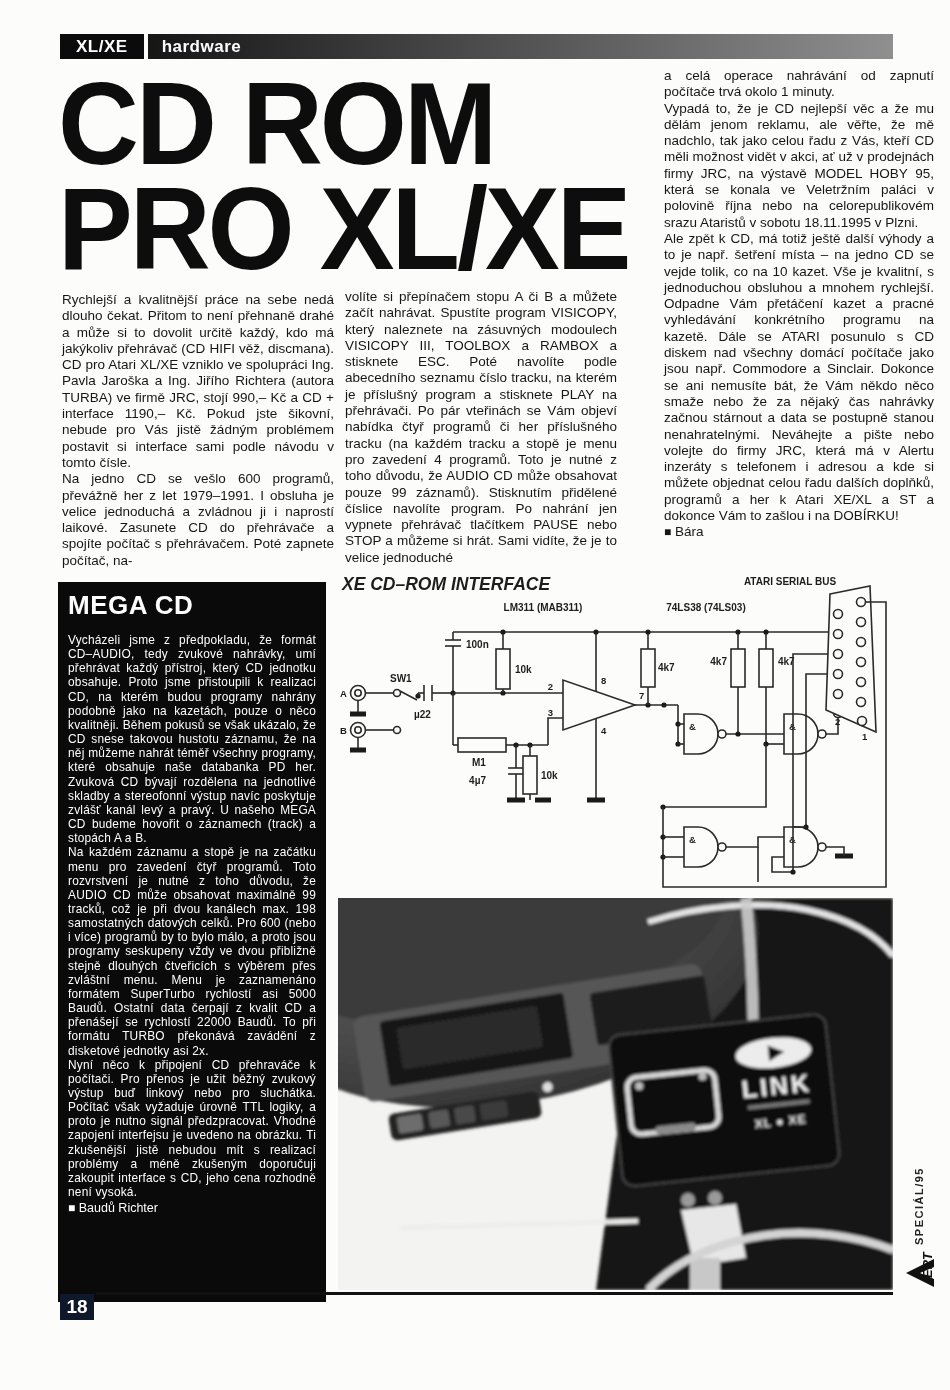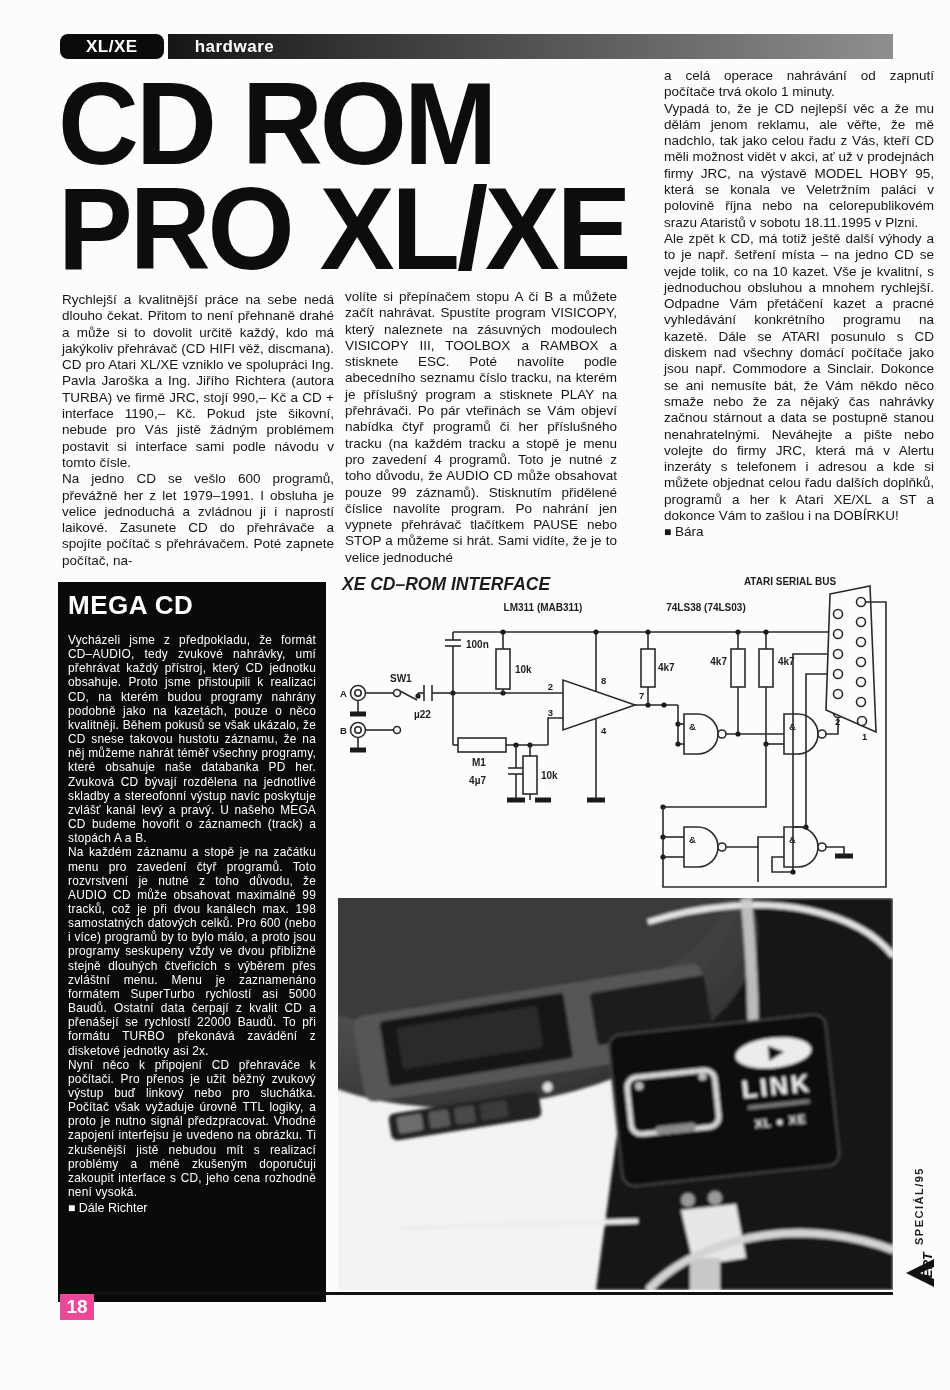--- a/index.html
+++ b/index.html
@@ -1,24 +1,24 @@
 <!DOCTYPE html>
 <html><head>
 <meta charset="utf-8">
 <style>
   html,body{margin:0;padding:0;background:#e8e8e6;}
   .page{position:relative;width:950px;height:1390px;background:#fcfcfa;overflow:hidden;
         font-family:"Liberation Sans",sans-serif;color:#1b1b1b;}
   
   .kicker{position:absolute;left:60px;top:34px;width:833px;height:25px;display:flex;align-items:stretch;}
   .kicker-tag{background:#0b0b0b;color:#fff;font-weight:bold;font-size:17px;
-              display:flex;align-items:center;padding:0 26px;letter-spacing:0.5px;border-radius:8px;}
+              display:flex;align-items:center;padding:0 16px;letter-spacing:0.5px;}
   .kicker-bar{flex:1;margin-left:4px;background:linear-gradient(to right,#161616,#8f8f8f);
               color:#fff;font-weight:bold;font-size:17px;display:flex;align-items:center;
-              padding-left:27px;letter-spacing:0.5px;}
+              padding-left:14px;letter-spacing:0.5px;}
   
   .title{position:absolute;left:58px;top:72px;width:580px;font-weight:bold;
          font-size:112px;line-height:0.9;letter-spacing:-3px;color:#0d0d0d;
          transform:scaleY(1.04);transform-origin:left top;white-space:nowrap;}
   
   .bodycol{position:absolute;font-size:13.5px;line-height:16.3px;text-align:justify;
            white-space:pre-line;color:#161616;}
   .col1{left:62px;top:292px;width:272px;}
   .col2{left:345px;top:289px;width:272px;}
   .col3{left:664px;top:68px;width:270px;}
@@ -41,21 +41,21 @@
   .comp{stroke:#2a2a2a;stroke-width:1.6;fill:#fcfcfa;}
   .dot{fill:#1a1a1a;}
   .gnd{stroke:#1a1a1a;stroke-width:5;}
   
   .photo{position:absolute;left:338px;top:898px;}
   .photo text{font-family:"Liberation Sans",sans-serif;}
   .plink{font-size:25px;font-weight:bold;fill:#f2f2f2;letter-spacing:3px;}
   .pxlxe{font-size:12px;font-weight:bold;fill:#e8e8e8;letter-spacing:1px;}
   
   .footrule{position:absolute;left:96px;top:1292px;width:797px;height:3px;background:#111;}
-  .pagenum{position:absolute;left:60px;top:1294px;width:34px;height:26px;background:#ec4899;
+  .pagenum{position:absolute;left:60px;top:1294px;width:34px;height:26px;background:#0f172a;
            color:#fff;font-weight:bold;font-size:19px;display:flex;align-items:center;justify-content:center;}
   
   .sideissue{position:absolute;left:908px;top:1080px;height:165px;width:22px;
              writing-mode:vertical-rl;transform:rotate(180deg);
              font-size:11px;font-weight:bold;letter-spacing:1.5px;color:#222;
              display:flex;align-items:center;}
   .sidelogo{position:absolute;left:901px;top:1248px;}
 </style>
 </head>
 <body>
@@ -81,21 +81,21 @@
 Vypadá to, že je CD nejlepší věc a že mu dělám jenom reklamu, ale věřte, že mě nadchlo, tak jako celou řadu z Vás, kteří CD měli možnost vidět v akci, ať už v prodejnách firmy JRC, na výstavě MODEL HOBY 95, která se konala ve Veletržním paláci v polovině října nebo na celorepublikovém srazu Ataristů v sobotu 18.11.1995 v Plzni.
 Ale zpět k CD, má totiž ještě další výhody a to je např. šetření místa – na jedno CD se vejde tolik, co na 10 kazet. Vše je kvalitní, s jednoduchou obsluhou a mnohem rychlejší. Odpadne Vám přetáčení kazet a pracné vyhledávání konkrétního programu na kazetě. Dále se ATARI posunulo s CD diskem nad všechny domácí počítače jako jsou např. Commodore a Sinclair. Dokonce se ani nemusíte bát, že Vám někdo něco smaže nebo že za nějaký čas nahrávky začnou stárnout a data se postupně stanou nenahratelnými. Neváhejte a pište nebo volejte do firmy JRC, která má v Alertu inzeráty s telefonem i adresou a kde si můžete objednat celou řadu dalších doplňků, programů a her k Atari XE/XL a ST a dokonce Vám to zašlou i na DOBÍRKU!</span>
     <div class="sig"><span class="sq">■</span> <span>Bára</span></div>
   </div>
 
   <div class="megacd">
     <h2>MEGA CD</h2>
     <div class="mbody">Vycházeli jsme z předpokladu, že formát CD–AUDIO, tedy zvukové nahrávky, umí přehrávat každý přístroj, který CD jednotku obsahuje. Proto jsme přistoupili k realizaci CD, na kterém budou programy nahrány podobně jako na kazetách, pouze o něco kvalitněji. Během pokusů se však ukázalo, že CD snese takovou hustotu záznamu, že na něj můžeme nahrát téměř všechny programy, které obsahuje naše databanka PD her. Zvuková CD bývají rozdělena na jednotlivé skladby a stereofonní výstup navíc poskytuje zvlášť kanál levý a pravý. U našeho MEGA CD budeme hovořit o záznamech (track) a stopách A a B.
 Na každém záznamu a stopě je na začátku menu pro zavedení čtyř programů. Toto rozvrstvení je nutné z toho důvodu, že AUDIO CD může obsahovat maximálně 99 tracků, což je při dvou kanálech max. 198 samostatných datových celků. Pro 600 (nebo i více) programů by to bylo málo, a proto jsou programy seskupeny vždy ve dvou přibližně stejně dlouhých čtveřicích s výběrem přes zvláštní menu. Menu je zaznamenáno formátem SuperTurbo rychlostí asi 5000 Baudů. Ostatní data čerpají z kvalit CD a přenášejí se rychlostí 22000 Baudů. To při formátu TURBO překonává zavádění z disketové jednotky asi 2x.
 Nyní něco k připojení CD přehraváče k počítači. Pro přenos je užit běžný zvukový výstup buď linkový nebo pro sluchátka. Počítač však vyžaduje úrovně TTL logiky, a proto je nutno signál předzpracovat. Vhodné zapojení interfejsu je uvedeno na obrázku. Ti zkušenější jistě nebudou mít s realizací problémy a méně zkušeným doporučuji zakoupit interface s CD, jeho cena rozhodně není vysoká.</div>
-    <div class="sig"><span class="sq">■</span> <span>Dále Richter</span></div>
+    <div class="sig"><span class="sq">■</span> <span>Baudů Richter</span></div>
   </div>
 
   <svg class="schematic" width="560" height="326" viewBox="0 0 560 326">
     <text class="sch-title" x="4" y="18">XE CD–ROM INTERFACE</text>
     <text class="sch-label" x="205" y="39" text-anchor="middle">LM311 (MAB311)</text>
     <text class="sch-label" x="368" y="39" text-anchor="middle">74LS38 (74LS03)</text>
     <text class="sch-label" x="452" y="13" text-anchor="middle">ATARI SERIAL BUS</text>
 
     <polyline class="wire" points="115,60 492,60 496,62"></polyline>
 

